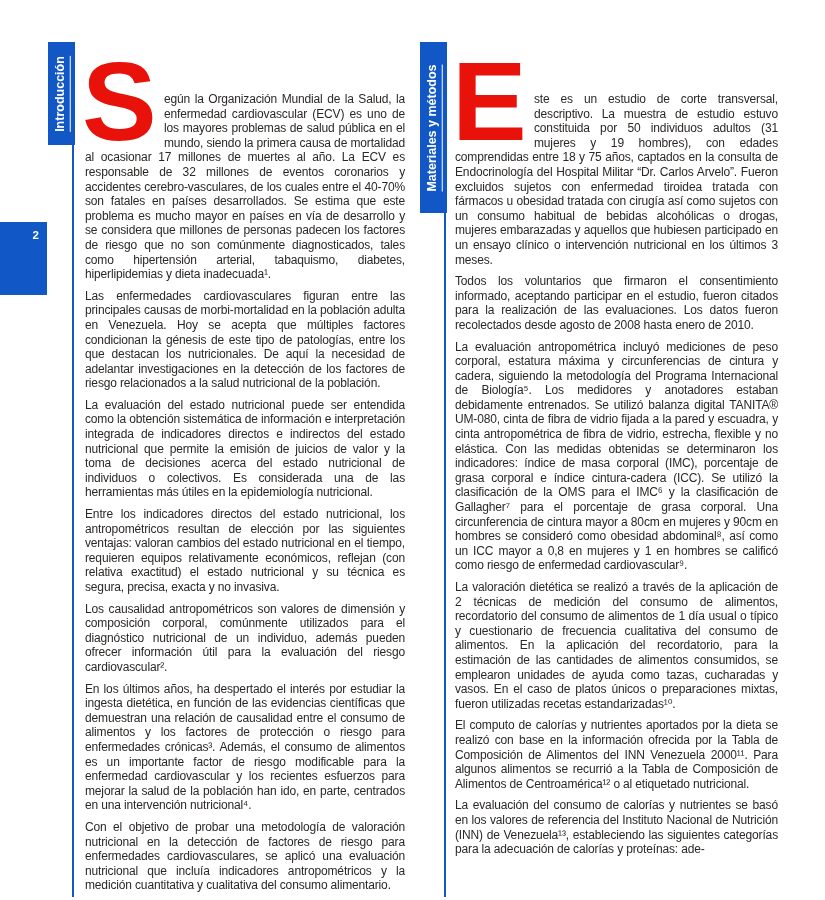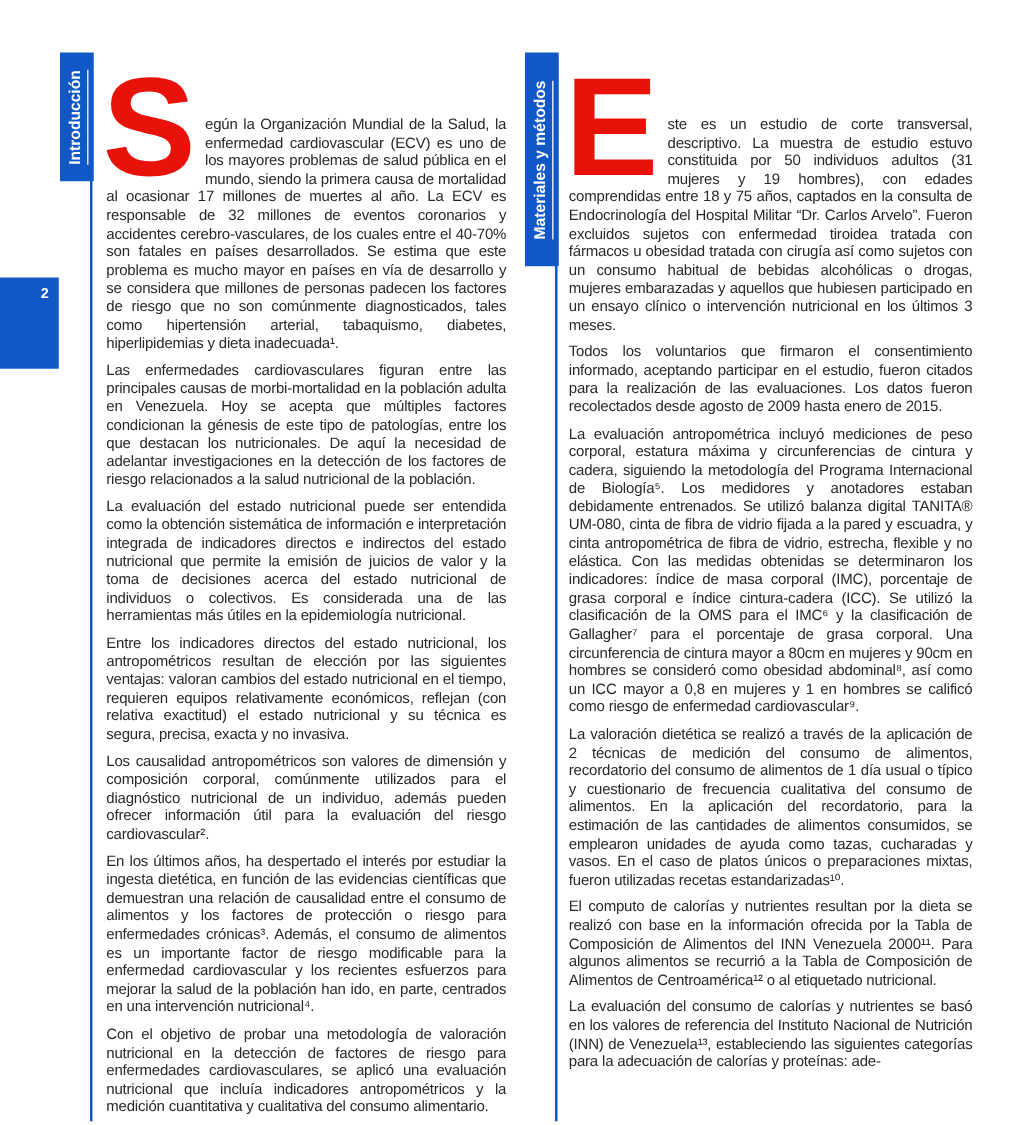--- a/index.html
+++ b/index.html
@@ -77,20 +77,20 @@
     <p>En los últimos años, ha despertado el interés por estudiar la ingesta dietética, en función de las evidencias científicas que demuestran una relación de causalidad entre el consumo de alimentos y los factores de protección o riesgo para enfermedades crónicas³. Además, el consumo de alimentos es un importante factor de riesgo modificable para la enfermedad cardiovascular y los recientes esfuerzos para mejorar la salud de la población han ido, en parte, centrados en una intervención nutricional⁴.</p>
     <p>Con el objetivo de probar una metodología de valoración nutricional en la detección de factores de riesgo para enfermedades cardiovasculares, se aplicó una evaluación nutricional que incluía indicadores antropométricos y la medición cuantitativa y cualitativa del consumo alimentario.</p>
   </div>
 
   <div class="textcol textcol-2">
     <p class="para">
       <span class="dropcap-box">
           <span class="dropcap-glyph">E</span>
         </span><span>ste es un estudio de corte transversal, descriptivo. La muestra de estudio estuvo constituida por 50 individuos adultos (31 mujeres y 19 hombres), con edades comprendidas entre 18 y 75 años, captados en la consulta de Endocrinología del Hospital Militar “Dr. Carlos Arvelo”. Fueron excluidos sujetos con enfermedad tiroidea tratada con fármacos u obesidad tratada con cirugía así como sujetos con un consumo habitual de bebidas alcohólicas o drogas, mujeres embarazadas y aquellos que hubiesen participado en un ensayo clínico o intervención nutricional en los últimos 3 meses.</span>
     </p>
-    <p>Todos los voluntarios que firmaron el consentimiento informado, aceptando participar en el estudio, fueron citados para la realización de las evaluaciones. Los datos fueron recolectados desde agosto de 2009 hasta enero de 2015.</p>
+    <p>Todos los voluntarios que firmaron el consentimiento informado, aceptando participar en el estudio, fueron citados para la realización de las evaluaciones. Los datos fueron recolectados desde agosto de 2008 hasta enero de 2010.</p>
     <p>La evaluación antropométrica incluyó mediciones de peso corporal, estatura máxima y circunferencias de cintura y cadera, siguiendo la metodología del Programa Internacional de Biología⁵. Los medidores y anotadores estaban debidamente entrenados. Se utilizó balanza digital TANITA® UM-080, cinta de fibra de vidrio fijada a la pared y escuadra, y cinta antropométrica de fibra de vidrio, estrecha, flexible y no elástica. Con las medidas obtenidas se determinaron los indicadores: índice de masa corporal (IMC), porcentaje de grasa corporal e índice cintura-cadera (ICC). Se utilizó la clasificación de la OMS para el IMC⁶ y la clasificación de Gallagher⁷ para el porcentaje de grasa corporal. Una circunferencia de cintura mayor a 80cm en mujeres y 90cm en hombres se consideró como obesidad abdominal⁸, así como un ICC mayor a 0,8 en mujeres y 1 en hombres se calificó como riesgo de enfermedad cardiovascular⁹.</p>
     <p>La valoración dietética se realizó a través de la aplicación de 2 técnicas de medición del consumo de alimentos, recordatorio del consumo de alimentos de 1 día usual o típico y cuestionario de frecuencia cualitativa del consumo de alimentos. En la aplicación del recordatorio, para la estimación de las cantidades de alimentos consumidos, se emplearon unidades de ayuda como tazas, cucharadas y vasos. En el caso de platos únicos o preparaciones mixtas, fueron utilizadas recetas estandarizadas¹⁰.</p>
-    <p>El computo de calorías y nutrientes resultan por la dieta se realizó con base en la información ofrecida por la Tabla de Composición de Alimentos del INN Venezuela 2000¹¹. Para algunos alimentos se recurrió a la Tabla de Composición de Alimentos de Centroamérica¹² o al etiquetado nutricional.</p>
+    <p>El computo de calorías y nutrientes aportados por la dieta se realizó con base en la información ofrecida por la Tabla de Composición de Alimentos del INN Venezuela 2000¹¹. Para algunos alimentos se recurrió a la Tabla de Composición de Alimentos de Centroamérica¹² o al etiquetado nutricional.</p>
     <p>La evaluación del consumo de calorías y nutrientes se basó en los valores de referencia del Instituto Nacional de Nutrición (INN) de Venezuela¹³, estableciendo las siguientes categorías para la adecuación de calorías y proteínas: ade-</p>
   </div>
 
 </div>
 
 </body></html>

